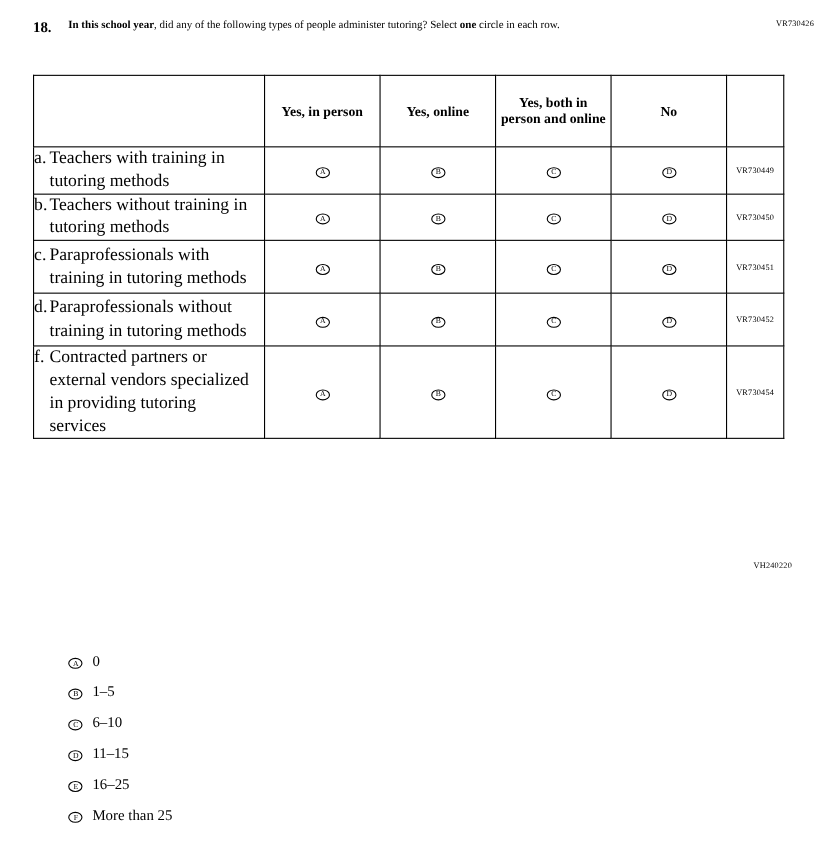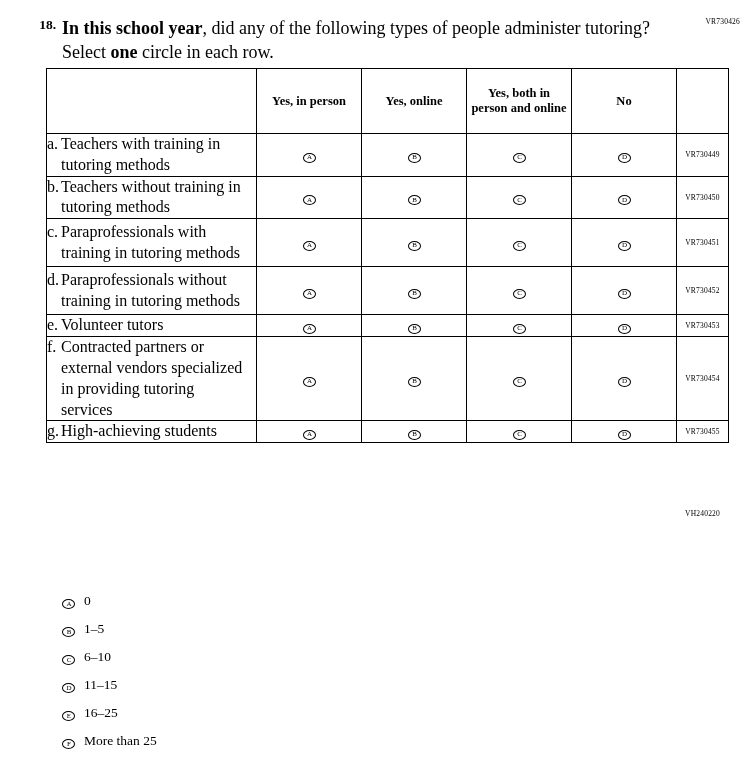--- a/index.html
+++ b/index.html
@@ -42,34 +42,34 @@
   }
   .qrow {
     display: flex;
     align-items: flex-start;
   }
   .qnum {
     font-weight: bold;
     font-size: 13.5px;
     width: 26px;
     flex: 0 0 26px;
-    text-align: right;
+    text-align: left;
     padding-right: 6px;
     line-height: 1.35;
   }
   .qtext {
-    font-size: 18px;
+    font-size: 10px;
     line-height: 1.35;
     max-width: 630px;
   }
   .qtext b { font-weight: bold; }
 
   table.grid {
     position: absolute;
-    left: 46px;
+    left: 30px;
     top: 68px;
     border-collapse: collapse;
     table-layout: fixed;
     width: 682px;
   }
   table.grid td, table.grid th {
     border: 1px solid #000;
     padding: 0;
     vertical-align: middle;
   }
@@ -240,52 +240,32 @@
         <td class="rowlabel">
           <span class="letter">d.</span><span class="ltxt">Paraprofessionals without training in tutoring methods</span>
         </td>
         <td class="optcell"><span class="bub"><span>A</span></span></td>
         <td class="optcell"><span class="bub"><span>B</span></span></td>
         <td class="optcell"><span class="bub"><span>C</span></span></td>
         <td class="optcell"><span class="bub"><span>D</span></span></td>
         <td class="codecell">VR730452</td>
       </tr>
 
-      <tr style="height:22px;">
-        <td class="rowlabel">
-          <span class="letter">e.</span><span class="ltxt">Volunteer tutors</span>
-        </td>
-        <td class="optcell"><span class="bub"><span>A</span></span></td>
-        <td class="optcell"><span class="bub"><span>B</span></span></td>
-        <td class="optcell"><span class="bub"><span>C</span></span></td>
-        <td class="optcell"><span class="bub"><span>D</span></span></td>
-        <td class="codecell">VR730453</td>
-      </tr>
 
       <tr style="height:66px;">
         <td class="rowlabel">
           <span class="letter">f.</span><span class="ltxt">Contracted partners or external vendors specialized in providing tutoring services</span>
         </td>
         <td class="optcell"><span class="bub"><span>A</span></span></td>
         <td class="optcell"><span class="bub"><span>B</span></span></td>
         <td class="optcell"><span class="bub"><span>C</span></span></td>
         <td class="optcell"><span class="bub"><span>D</span></span></td>
         <td class="codecell">VR730454</td>
       </tr>
 
-      <tr style="height:20px;">
-        <td class="rowlabel">
-          <span class="letter">g.</span><span class="ltxt">High-achieving students</span>
-        </td>
-        <td class="optcell"><span class="bub"><span>A</span></span></td>
-        <td class="optcell"><span class="bub"><span>B</span></span></td>
-        <td class="optcell"><span class="bub"><span>C</span></span></td>
-        <td class="optcell"><span class="bub"><span>D</span></span></td>
-        <td class="codecell">VR730455</td>
-      </tr>
     </tbody>
   </table>
 
   <div class="vcode vcode-q19">VH240220</div>
 
 
   <div class="answers">
     <div class="ans">
       <div class="bubwrap"><span class="bub"><span>A</span></span></div>
       <div class="alabel">0</div>

